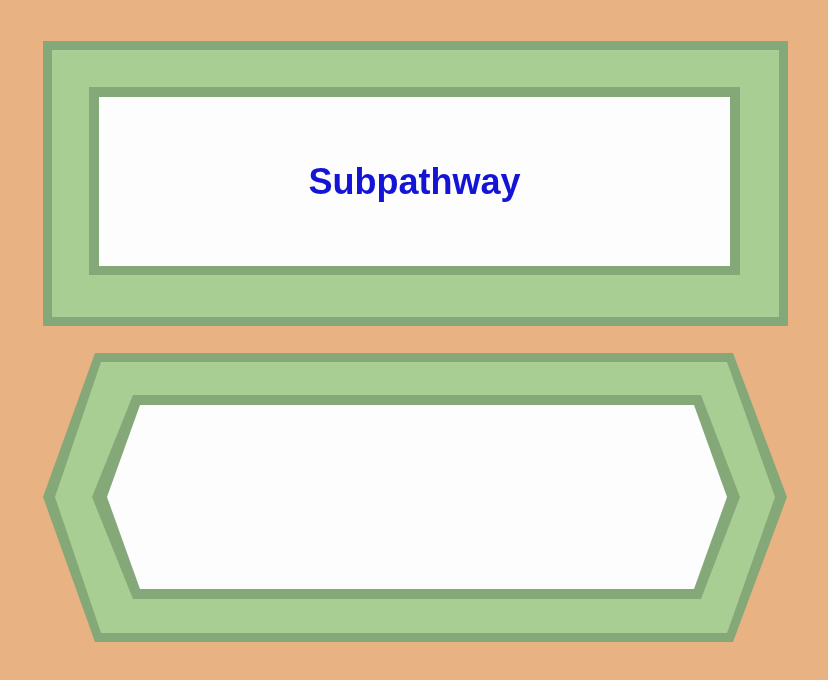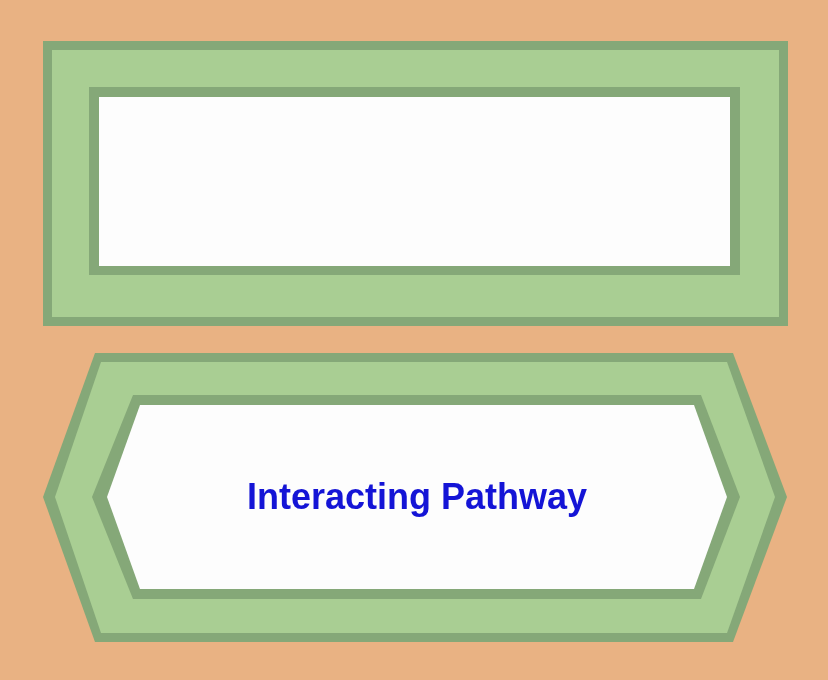--- a/index.html
+++ b/index.html
@@ -64,16 +64,16 @@
     </g>
 
     <g>
       <polygon points="43,497 95,353 733,353 787,497 733,642 95,642" fill="#85A878"></polygon>
       <polygon points="55,497 101,362 727,362 775,497 727,633 101,633" fill="#A9CE93"></polygon>
       <polygon points="92,497 133,395 701,395 740,497 701,599 133,599" fill="#85A878"></polygon>
       <polygon points="107,497 140,405 694,405 727,497 694,589 140,589" fill="#FDFDFD"></polygon>
     </g>
   </svg>
 
+  <div class="node-label label-subpathway">Subpathway</div>
 
-  <div class="node-label label-interacting">Interacting Pathway</div>
 
 </div>
 
 </body></html>

